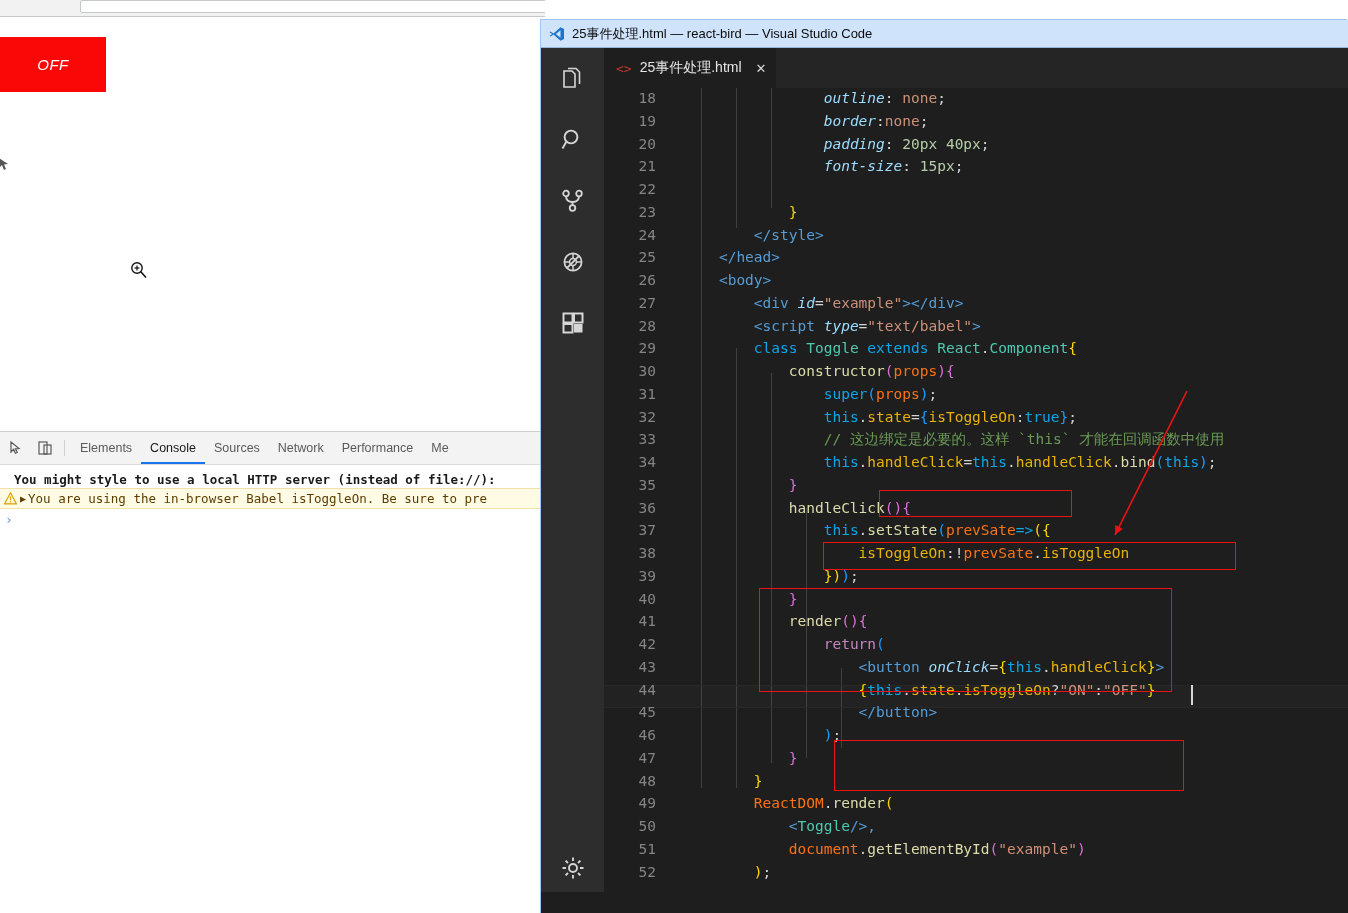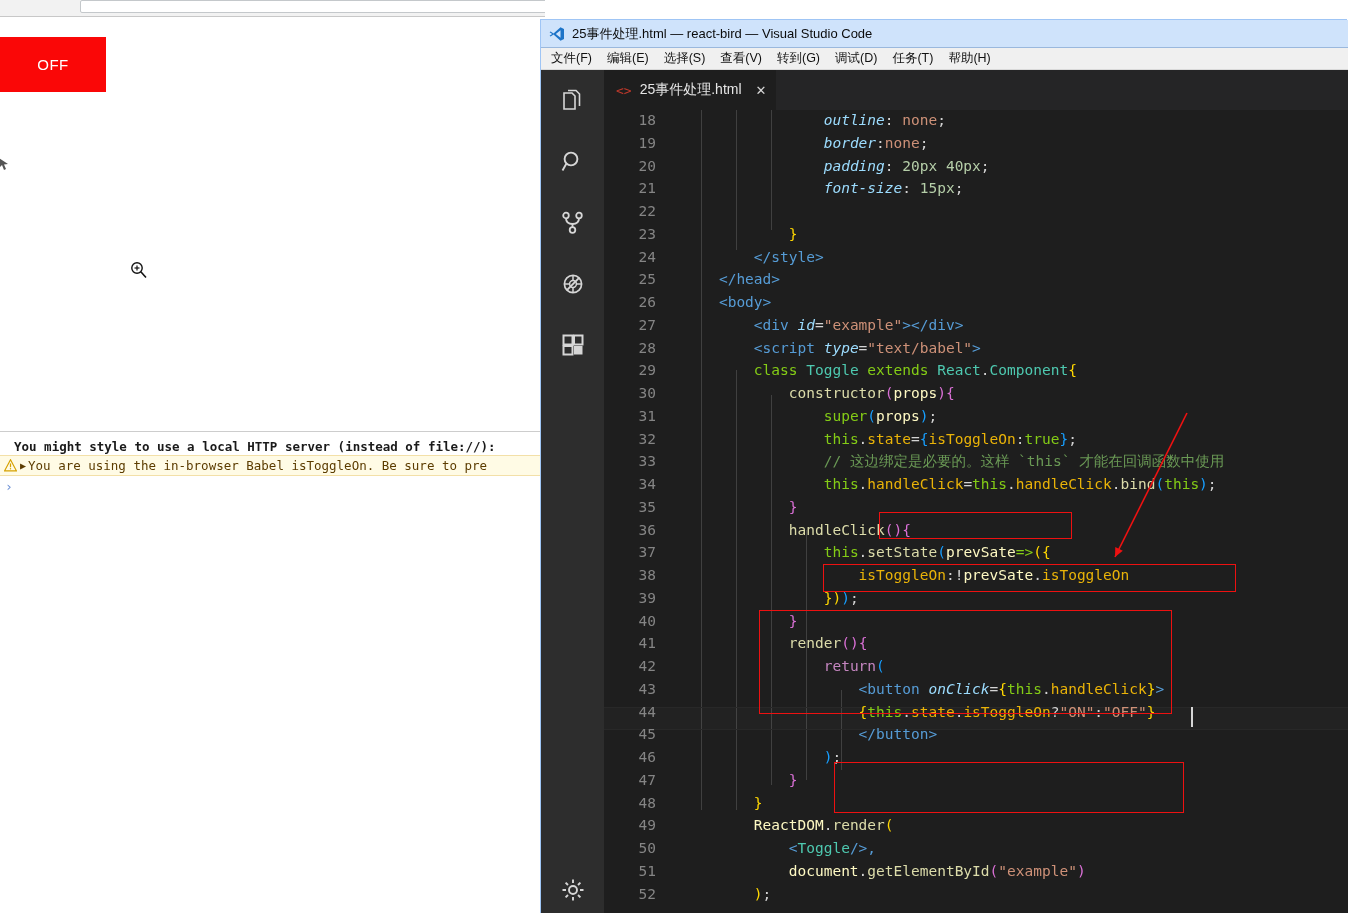--- a/index.html
+++ b/index.html
@@ -35,20 +35,21 @@
     position: absolute; left: 0px; top: 20px;
     width: 106px; height: 55px;
     background: #fa0707;
     color: #ffffff;
     border: none; outline: none;
     font-size: 15px;
     font-family: "Liberation Sans", sans-serif;
     display: flex; align-items: center; justify-content: center;
     letter-spacing: 0.5px;
     cursor: pointer;
+    font-style: italic;
   }
   .magnifier-cursor {
     position: absolute; left: 130px; top: 244px;
     width: 18px; height: 18px;
   }
 
   
   #devtools {
     position: absolute; left: 0; top: 431px;
     width: 545px; height: 482px;
@@ -204,24 +205,24 @@
     position: absolute; width: 1px; background: #404040;
   }
 
   
   .t-tag     { color: #569cd6; }
   .t-bracket1{ color: #ffd700; }
   .t-bracket2{ color: #da70d6; }
   .t-bracket3{ color: #179fff; }
   .t-attr    { color: #9cdcfe; font-style: italic; }
   .t-str     { color: #ce9178; }
-  .t-kw      { color: #84cc16; }
+  .t-kw      { color: #0ea5e9; }
   .t-kwp     { color: #c586c0; }
   .t-cls     { color: #4ec9b0; }
-  .t-var     { color: #fef9c3; }
+  .t-var     { color: #f97316; }
   .t-fn      { color: #dcdcaa; }
   .t-com     { color: #6a9955; }
   .t-plain   { color: #d4d4d4; }
   .t-num     { color: #b5cea8; }
   .t-prop    { color: #eab308; }
 
   
   .anno-box {
     position: absolute; border: 1.5px solid #ee1111;
     pointer-events: none;
@@ -253,20 +254,40 @@
         <line x1="7" y1="4.5" x2="7" y2="9.5" stroke="#111" stroke-width="1.2"></line>
         <line x1="10.8" y1="10.8" x2="16" y2="16.5" stroke="#111" stroke-width="1.6"></line>
       </svg>
 
       <svg style="position:absolute;left:-2px;top:140px;width:12px;height:14px" viewBox="0 0 12 14">
         <path d="M1 1 L1 11 L4 8 L6 13 L8 12 L6 7.5 L10 7 Z" fill="#555"></path>
       </svg>
     </div>
 
     <div id="devtools">
+      <div class="dt-tabbar">
+        <div class="dt-icon-btn">
+          <svg width="16" height="16" viewBox="0 0 16 16">
+            <path d="M3 2 L3 12 L5.6 9.4 L7.4 13.2 L9.2 12.4 L7.4 8.8 L11 8.6 Z" fill="none" stroke="#5a5a5a" stroke-width="1.2"></path>
+          </svg>
+        </div>
+        <div class="dt-icon-btn">
+          <svg width="16" height="16" viewBox="0 0 16 16">
+            <rect x="2" y="2" width="8" height="12" fill="none" stroke="#5a5a5a" stroke-width="1.2"></rect>
+            <rect x="7" y="5" width="7" height="9" fill="none" stroke="#5a5a5a" stroke-width="1.2"></rect>
+          </svg>
+        </div>
+        <div class="dt-sep"></div>
+        <div class="dt-tab">Elements</div>
+        <div class="dt-tab active">Console</div>
+        <div class="dt-tab">Sources</div>
+        <div class="dt-tab">Network</div>
+        <div class="dt-tab">Performance</div>
+        <div class="dt-tab">Me</div>
+      </div>
 
 
       <div class="dt-console">
         <div class="console-line">You might style to use a local HTTP server (instead of file://):</div>
         <div class="console-warn">
           <svg class="warn-tri" viewBox="0 0 13 13">
             <path d="M6.5 0.8 L12.4 11.8 L0.6 11.8 Z" fill="none" stroke="#d6a100" stroke-width="1.2"></path>
             <line x1="6.5" y1="4.4" x2="6.5" y2="8.2" stroke="#d6a100" stroke-width="1.2"></line>
             <circle cx="6.5" cy="9.8" r="0.7" fill="#d6a100"></circle>
           </svg>
@@ -281,30 +302,20 @@
   <div id="vscode">
 
     <div class="vs-titlebar">
       <svg class="vs-logo" viewBox="0 0 16 16">
         <path d="M11.5 1.2 L15 3 L15 13 L11.5 14.8 L4.5 8.4 L1.6 10.6 L0.6 9.8 L3.2 8 L0.6 6.2 L1.6 5.4 L4.5 7.6 Z" fill="#1d74c8"></path>
         <path d="M11.5 4.2 L11.5 11.8 L6.8 8 Z" fill="#cfe3fb"></path>
       </svg>
       <div class="vs-title">25事件处理.html — react-bird — Visual Studio Code</div>
     </div>
 
-    <div class="vs-menubar">
-      <div class="vs-menu-item">文件(F)</div>
-      <div class="vs-menu-item">编辑(E)</div>
-      <div class="vs-menu-item">选择(S)</div>
-      <div class="vs-menu-item">查看(V)</div>
-      <div class="vs-menu-item">转到(G)</div>
-      <div class="vs-menu-item">调试(D)</div>
-      <div class="vs-menu-item">任务(T)</div>
-      <div class="vs-menu-item">帮助(H)</div>
-    </div>
 
     <div class="vs-body">
 
       <div class="vs-activitybar">
         <div class="act-item">
           <svg width="26" height="26" viewBox="0 0 26 26">
             <path d="M4 5 L12 5 L15 8 L15 21 L4 21 Z" fill="none" stroke="#d6d6d6" stroke-width="1.6"></path>
             <path d="M8 2.5 L16 2.5 L19.5 6 L19.5 18" fill="none" stroke="#d6d6d6" stroke-width="1.6"></path>
           </svg>
         </div>

